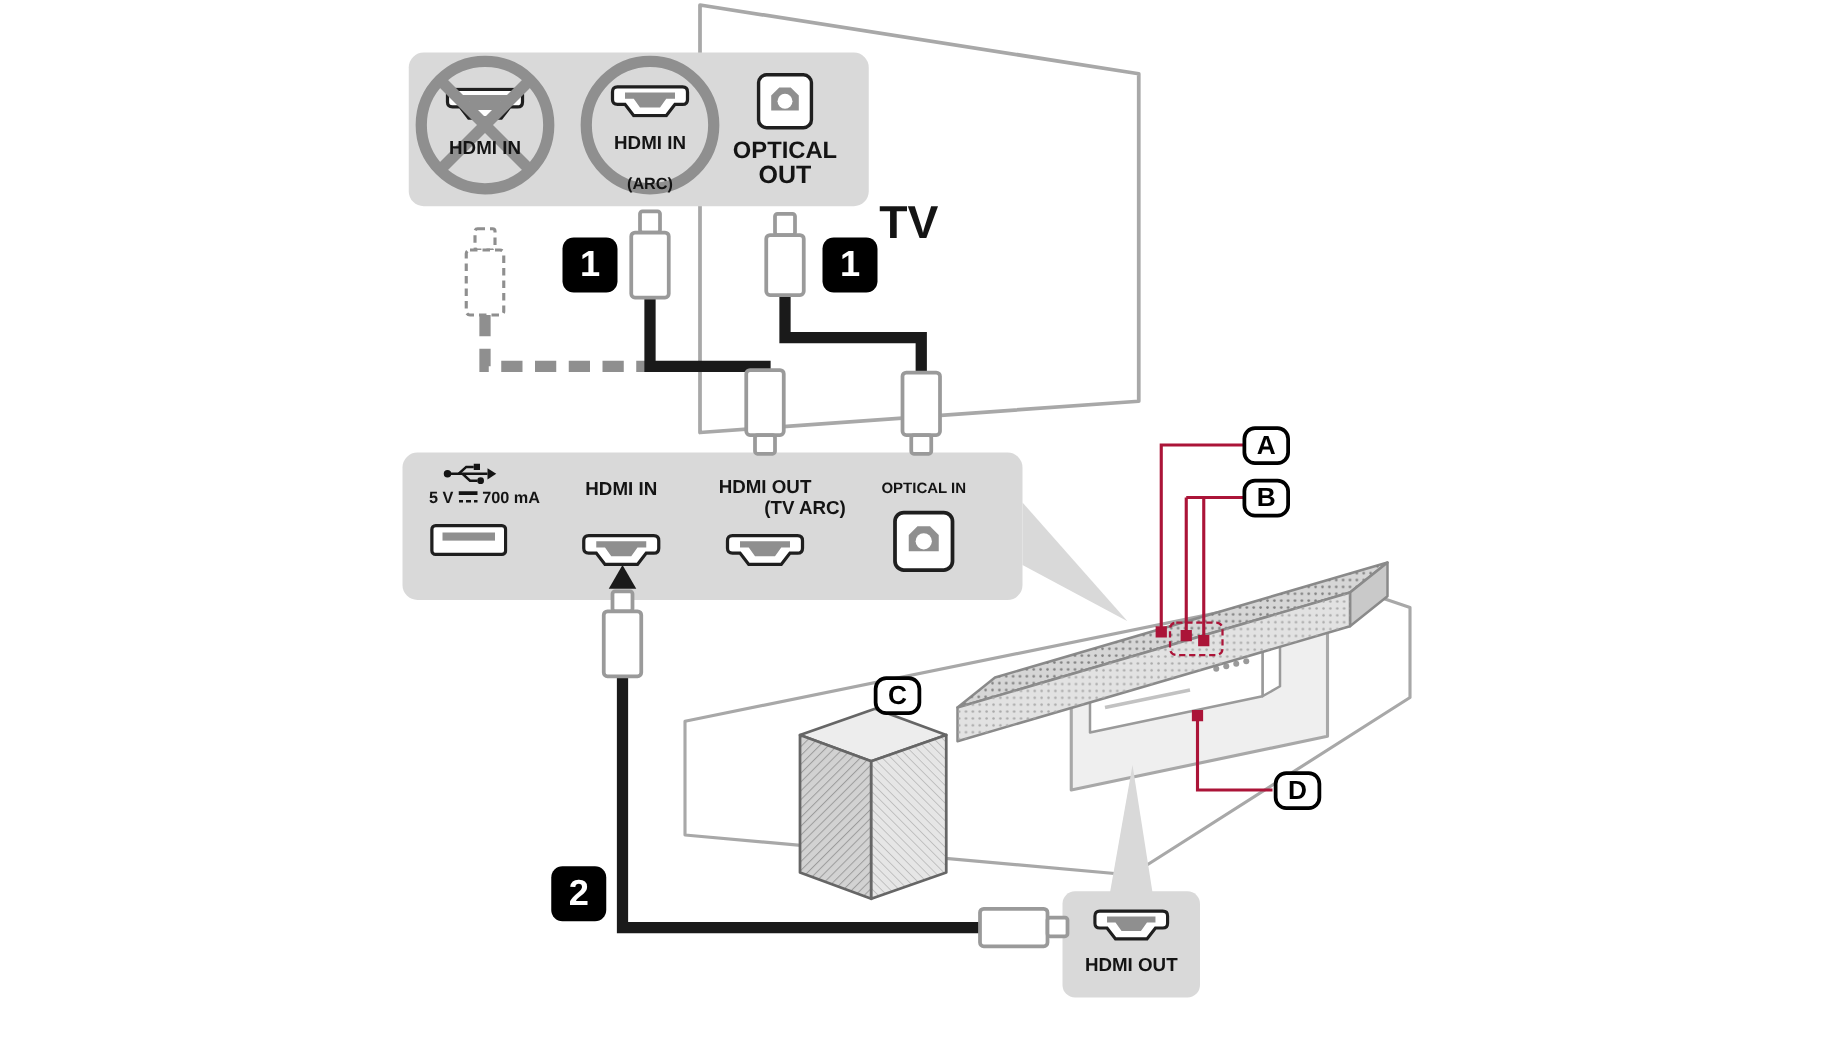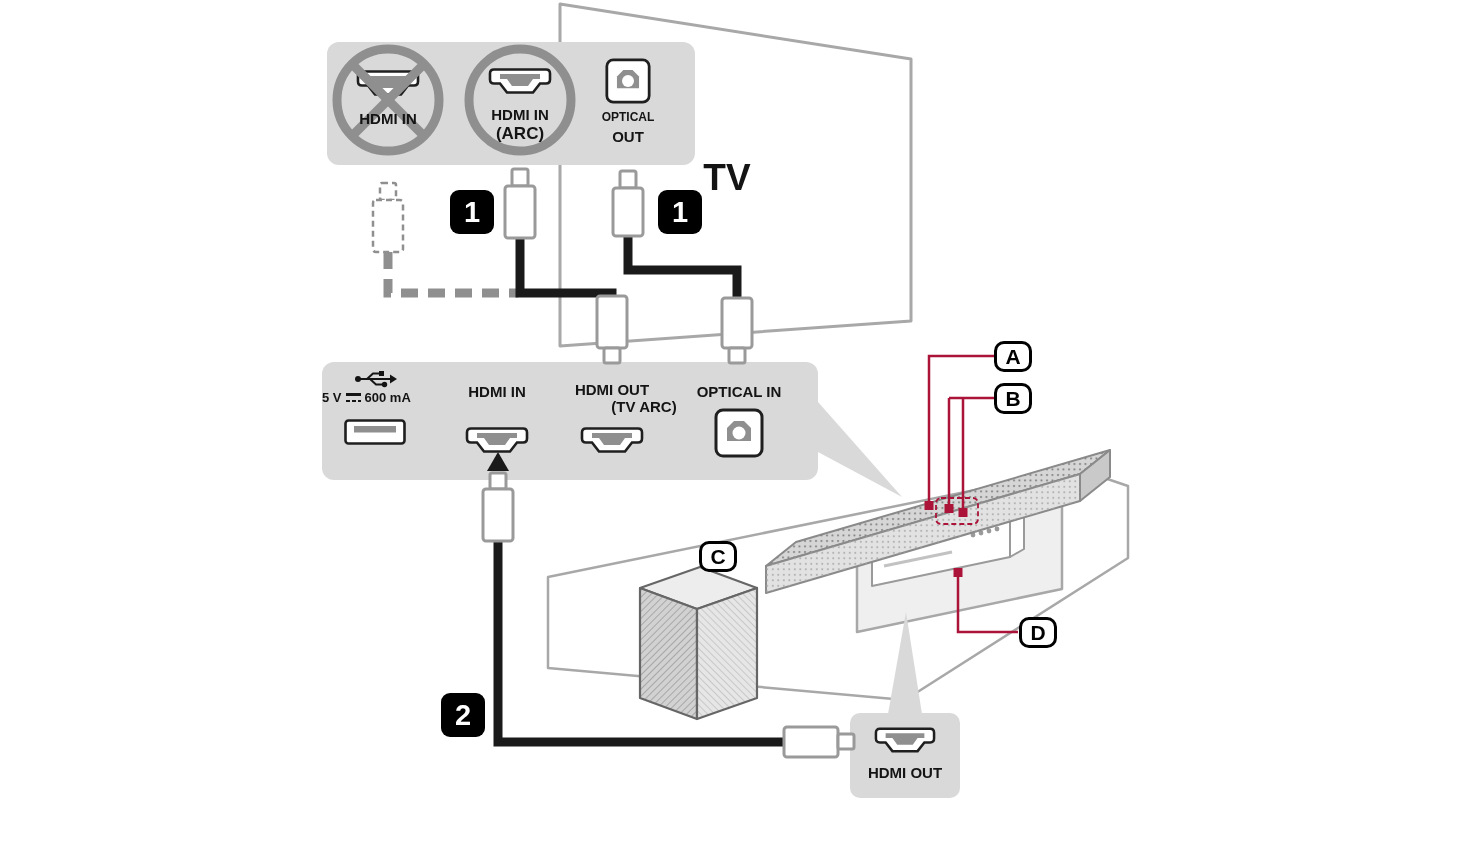--- a/index.html
+++ b/index.html
@@ -6,21 +6,21 @@
   html,body{background:#fff}
   .stage{position:relative;width:1465px;height:842px;background:#fff;overflow:hidden;
          font-family:"Liberation Sans",sans-serif;color:#111}
   .art{position:absolute;left:0;top:0}
   .lbl{position:absolute;text-align:center;font-weight:700;color:#141414;line-height:1.1;white-space:nowrap}
   .badge{position:absolute;width:44px;height:44px;background:#000;border-radius:9px;color:#fff;
          font-weight:700;font-size:29px;display:flex;align-items:center;justify-content:center}
   .callout{position:absolute;width:38px;height:31px;background:#fff;border:3px solid #000;border-radius:10px;
            display:flex;align-items:center;justify-content:center;font-weight:700;font-size:21px;color:#000}
   .icon{position:absolute;line-height:0}
-  .usbrow{display:flex;align-items:center;justify-content:flex-start}
+  .usbrow{display:flex;align-items:center;justify-content:flex-end}
   .dc{display:inline-block;width:15px;height:10px;position:relative;margin:0 4px}
   .dc::before{content:"";position:absolute;left:0;right:0;top:0;height:2.6px;background:#141414}
   .dc::after{content:"";position:absolute;left:0;right:0;bottom:1px;height:2.6px;
              background:repeating-linear-gradient(90deg,#141414 0 3.5px,transparent 3.5px 6px)}
 </style>
 </head>
 <body>
 
 <div class="stage">
 
@@ -158,49 +158,49 @@
       <path d="M6,1.5 h52 q4,0 4,4 v6 q0,4 -4,4 h-6 l-7,9 h-26 l-7,-9 h-6 q-4,0 -4,-4 v-6 q0,-4 4,-4 z" fill="#fff" stroke="#1f1f1f" stroke-width="2.6"></path>
       <path d="M12,6 h40 v5 h-7 l-5,7 h-16 l-5,-7 h-7 z" fill="#8f8f8f"></path>
     </svg>
   </div>
   <div class="icon" style="left:463px;top:43px">
     <svg width="114" height="114" viewBox="0 0 114 114">
       <circle cx="57" cy="57" r="51" fill="none" stroke="#8f8f8f" stroke-width="9"></circle>
     </svg>
   </div>
   <div class="lbl" style="left:468px;top:107px;width:104px;font-size:15px">HDMI IN</div>
-  <div class="lbl" style="left:468px;top:125px;width:104px;font-size:17px">(ARC)</div>
+  <div class="lbl" style="left:468px;top:140px;width:104px;font-size:13px">(ARC)</div>
 
   <div class="icon" style="left:605px;top:58px">
     <svg width="46" height="46" viewBox="0 0 50 50">
       <rect x="2" y="2" width="46" height="46" rx="7" fill="#fff" stroke="#1f1f1f" stroke-width="3"></rect>
       <path d="M13,33 V20 l7,-7 h10 l7,7 v13 z" fill="#8f8f8f"></path>
       <circle cx="25" cy="25" r="6.5" fill="#fff"></circle>
     </svg>
   </div>
-  <div class="lbl" style="left:576px;top:111px;width:104px;font-size:12px">OPTICAL</div>
-  <div class="lbl" style="left:576px;top:129px;width:104px;font-size:15px">OUT</div>
+  <div class="lbl" style="left:576px;top:111px;width:104px;font-size:19px">OPTICAL</div>
+  <div class="lbl" style="left:576px;top:129px;width:104px;font-size:20px">OUT</div>
 
   <div class="icon" style="left:352px;top:369px">
     <svg width="46" height="20" viewBox="0 0 46 20">
       <g stroke="#141414" stroke-width="2" fill="none">
         <line x1="6" y1="10" x2="38" y2="10"></line>
         <path d="M15,10 L21,4.5 L27,4.5"></path>
         <path d="M18,10 L24,15.5 L30,15.5"></path>
       </g>
       <circle cx="6" cy="10" r="3" fill="#141414"></circle>
       <rect x="27" y="2" width="5" height="5" fill="#141414"></rect>
       <circle cx="32.5" cy="15.5" r="2.7" fill="#141414"></circle>
       <polygon points="38,5.5 45,10 38,14.5" fill="#141414"></polygon>
     </svg>
   </div>
   <div class="lbl usbrow" style="left:322px;top:391px;width:110px;font-size:13px">
     <span>5 V</span>
     <span class="dc"></span>
-    <span>600 mA</span>
+    <span>700 mA</span>
   </div>
   <div class="icon" style="left:344px;top:419px">
     <svg width="62" height="26" viewBox="0 0 62 26">
       <rect x="1.5" y="1.5" width="59" height="23" rx="3" fill="#fff" stroke="#1f1f1f" stroke-width="2.6"></rect>
       <rect x="10" y="7" width="42" height="6.5" fill="#8f8f8f"></rect>
     </svg>
   </div>
 
   <div class="lbl" style="left:445px;top:384px;width:104px;font-size:15px">HDMI IN</div>
   <div class="icon" style="left:465px;top:427px">
@@ -212,21 +212,21 @@
 
   <div class="lbl" style="left:560px;top:382px;width:104px;font-size:15px">HDMI OUT</div>
   <div class="lbl" style="left:592px;top:399px;width:104px;font-size:15px">(TV ARC)</div>
   <div class="icon" style="left:580px;top:427px">
     <svg width="64" height="26" viewBox="0 0 64 26">
       <path d="M6,1.5 h52 q4,0 4,4 v6 q0,4 -4,4 h-6 l-7,9 h-26 l-7,-9 h-6 q-4,0 -4,-4 v-6 q0,-4 4,-4 z" fill="#fff" stroke="#1f1f1f" stroke-width="2.6"></path>
       <path d="M12,6 h40 v5 h-7 l-5,7 h-16 l-5,-7 h-7 z" fill="#8f8f8f"></path>
     </svg>
   </div>
 
-  <div class="lbl" style="left:687px;top:384px;width:104px;font-size:15px">OPTICAL IN</div>
+  <div class="lbl" style="left:687px;top:384px;width:104px;font-size:12px">OPTICAL IN</div>
   <div class="icon" style="left:714px;top:408px">
     <svg width="50" height="50" viewBox="0 0 50 50">
       <rect x="2" y="2" width="46" height="46" rx="7" fill="#fff" stroke="#1f1f1f" stroke-width="3"></rect>
       <path d="M13,33 V20 l7,-7 h10 l7,7 v13 z" fill="#8f8f8f"></path>
       <circle cx="25" cy="25" r="6.5" fill="#fff"></circle>
     </svg>
   </div>
 
   <div class="icon" style="left:874px;top:727px">
     <svg width="62" height="26" viewBox="0 0 64 26">

